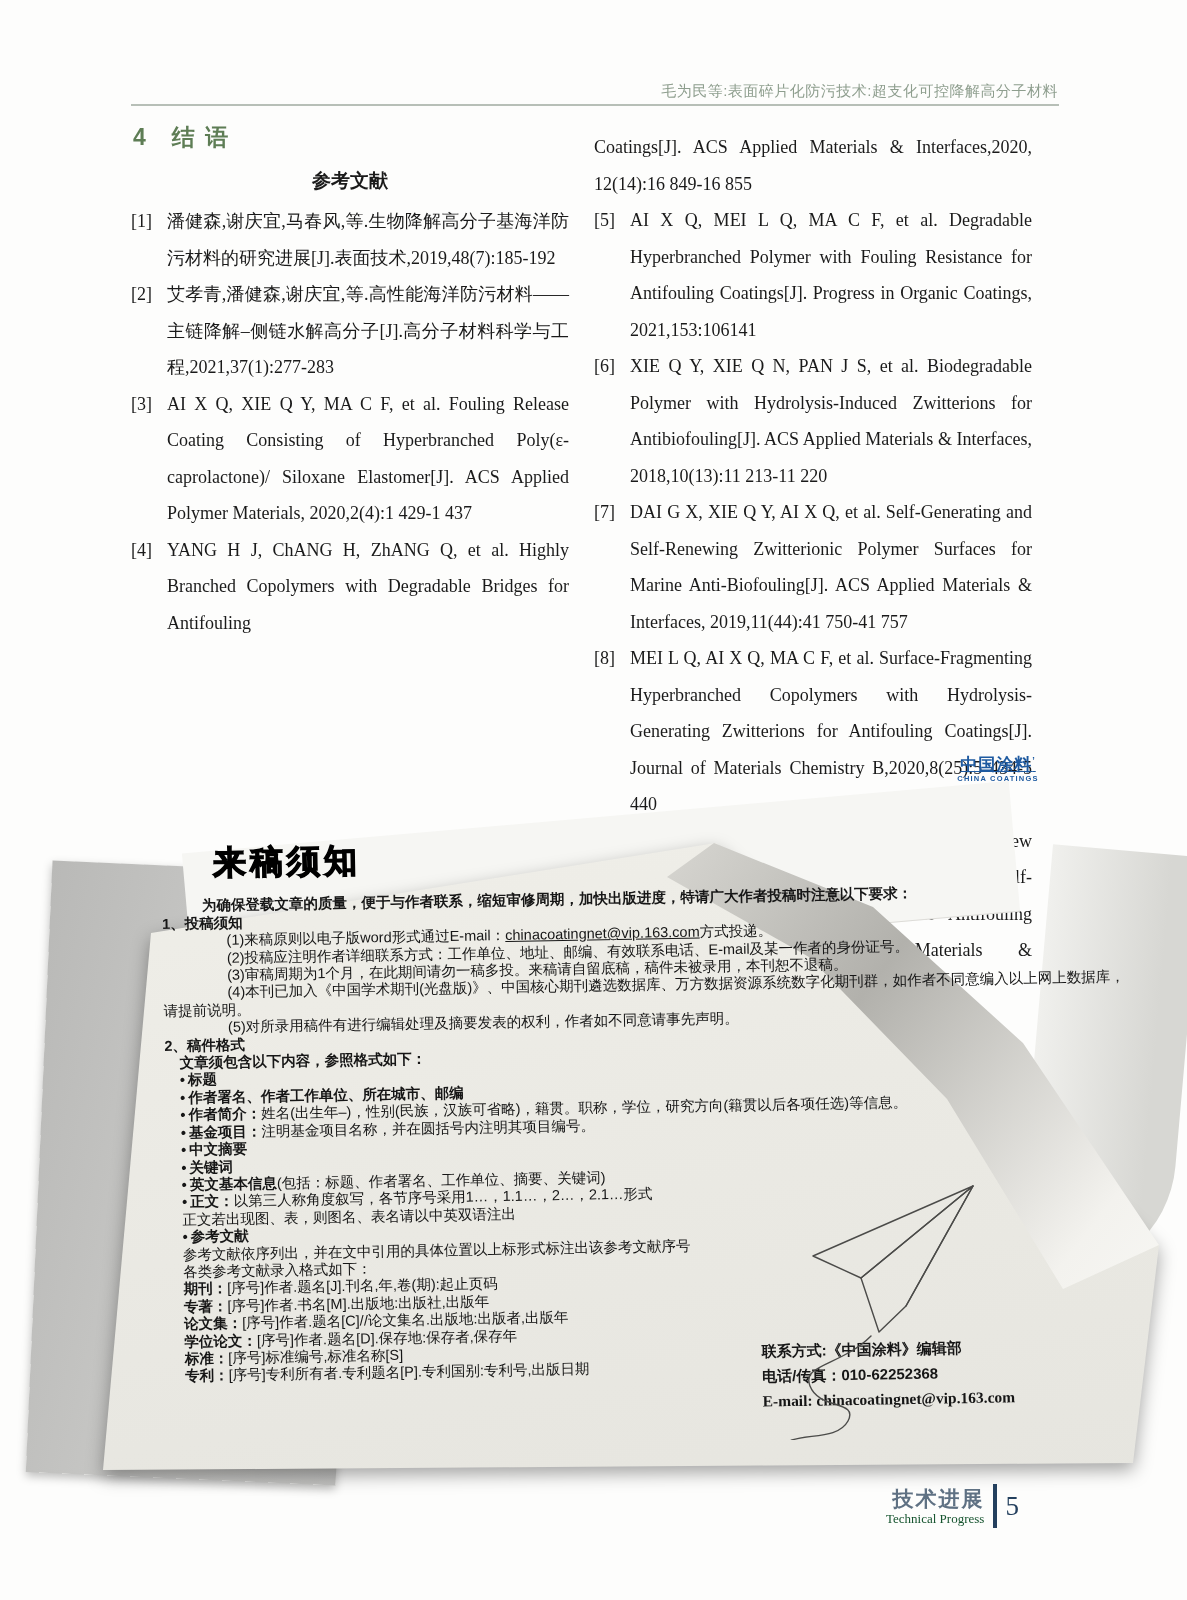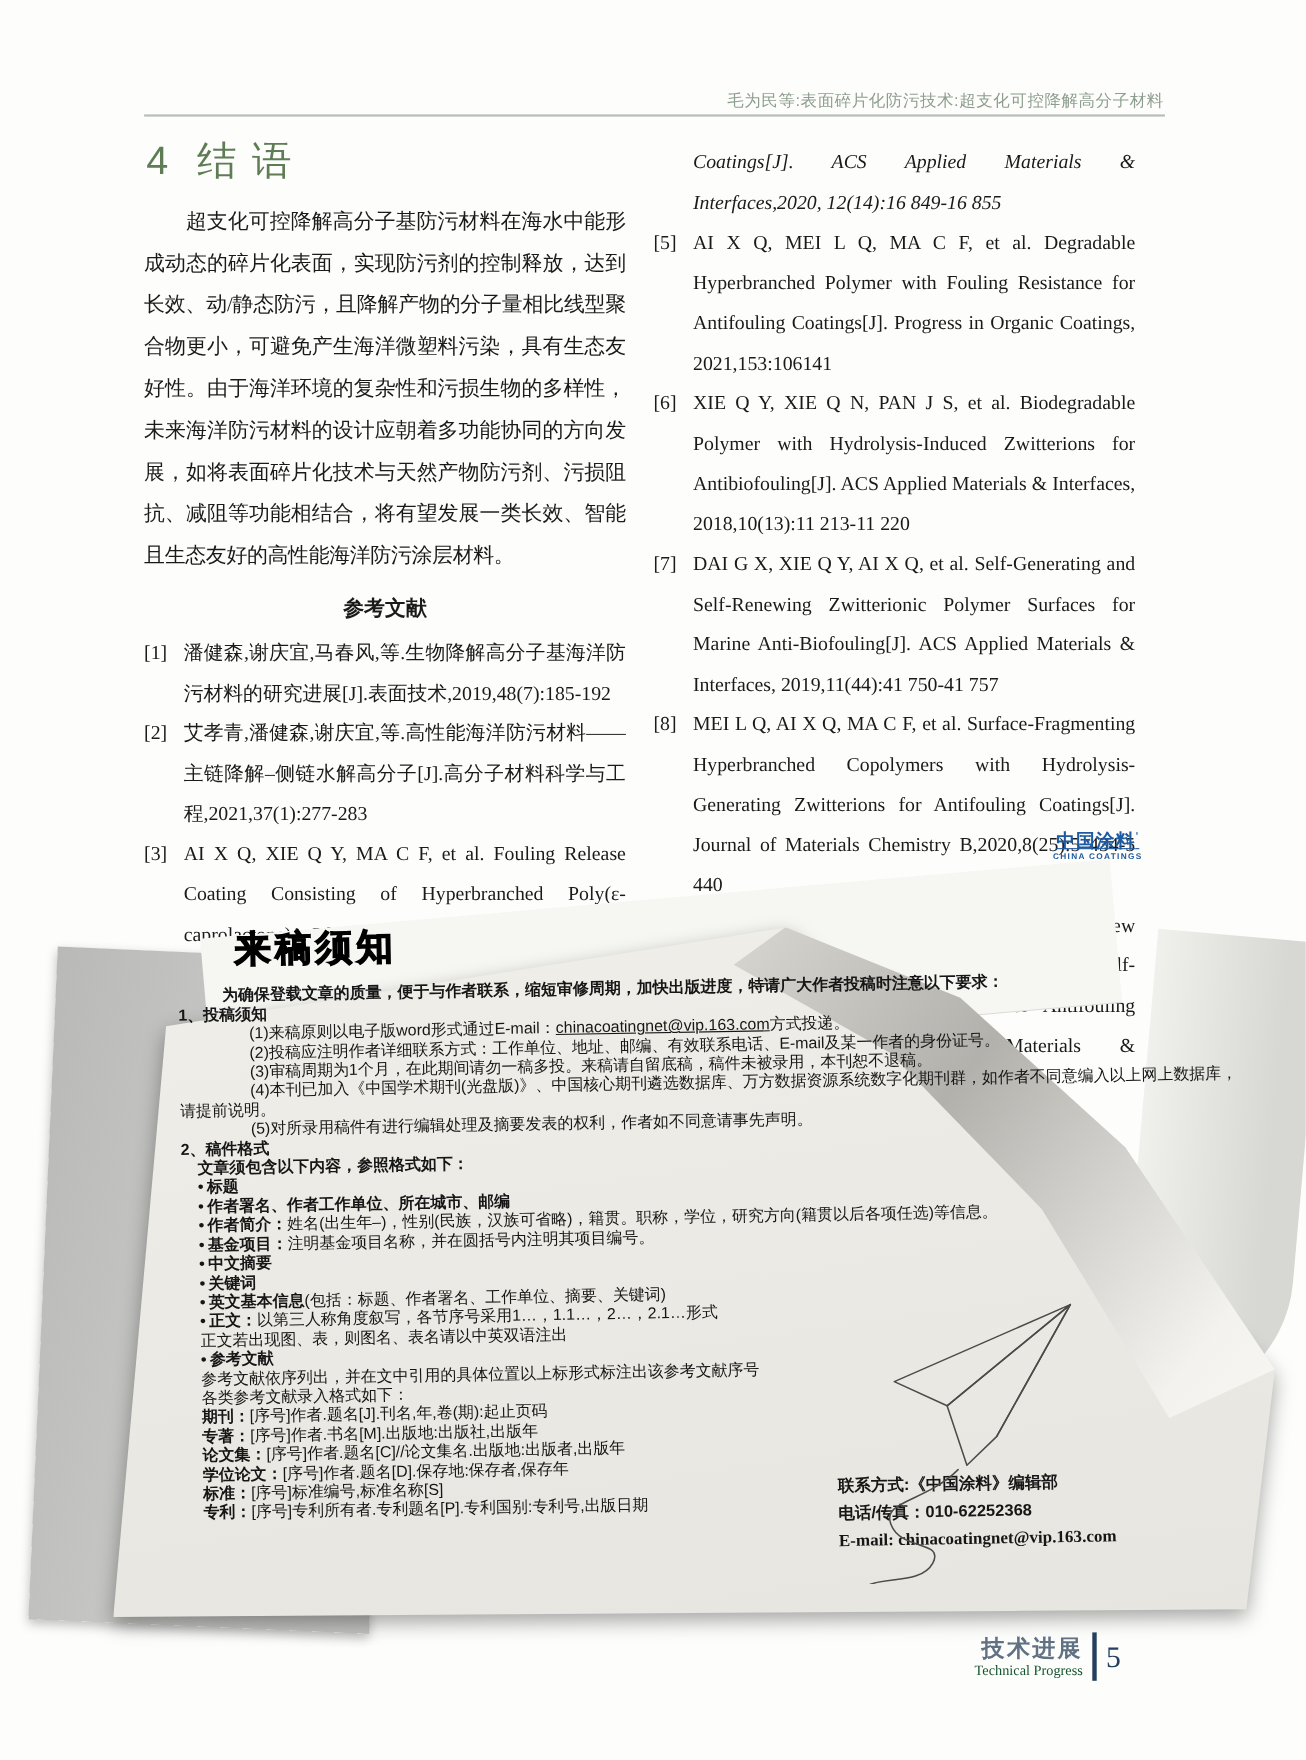--- a/index.html
+++ b/index.html
@@ -16,36 +16,36 @@
   }
   .head-rule{
     position:absolute;top:104px;left:131px;width:928px;height:2px;
     background:var(--rule,#b7bfb7);
   }
   
   .col{position:absolute;width:438px;top:118px;}
   .col-left{left:131px;}
   .col-right{left:594px;top:129px;}
   .sec-heading{
-    font-family:"Liberation Sans", sans-serif;font-weight:normal;
-    color:var(--accent-green,#5e7d55);font-size:36px;margin:4px 0 12px 2px;
+    font-family:"Liberation Sans", sans-serif;font-weight:bold;
+    color:var(--accent-green,#5e7d55);font-size:23px;margin:4px 0 12px 2px;
   }
   .sec-heading .no{margin-right:26px;}
   .sec-heading .ttl{letter-spacing:2px;}
   .para{
     font-size:19px;line-height:38px;text-align:justify;text-indent:2em;
     letter-spacing:-0.3px;margin:0;
   }
   .refs-heading{
     text-align:center;font-weight:bold;font-size:19px;margin:15px 0 9px;
   }
   .ref{display:flex;font-size:18px;line-height:36.5px;}
   .ref .num{flex:none;width:36px;}
   .ref .txt{flex:1;text-align:justify;}
-  .ref-cont{margin-left:36px;font-size:18px;line-height:36.5px;text-align:justify;font-style:italic;}
+  .ref-cont{font-size:18px;line-height:36.5px;text-align:justify;}
   
   .logo{
     position:absolute;top:751px;left:952px;width:92px;text-align:center;
     color:var(--logo-blue,#1e5aa0);font-family:"Liberation Sans", sans-serif;
   }
   .logo-cn{font-size:17px;font-weight:bold;letter-spacing:1px;line-height:18px;text-decoration:underline;}
   .logo-cn sup{font-size:9px;}
   .logo-en{font-size:7.5px;font-weight:bold;letter-spacing:1.2px;line-height:10px;}
   
   .stack{position:absolute;left:11px;top:815px;width:1187px;height:670px;}
@@ -120,21 +120,20 @@
 </head>
 <body>
 
 <div class="running-head">毛为民等:表面碎片化防污技术:超支化可控降解高分子材料</div>
 <div class="head-rule"></div>
 
 <div class="col col-left">
   <div class="sec-heading">
     <span class="no">4</span><span class="ttl">结  语</span>
   </div>
-  <p class="para">超支化可控降解高分子基防污材料在海水中能形成动态的碎片化表面，实现防污剂的控制释放，达到长效、动/静态防污，且降解产物的分子量相比线型聚合物更小，可避免产生海洋微塑料污染，具有生态友好性。由于海洋环境的复杂性和污损生物的多样性，未来海洋防污材料的设计应朝着多功能协同的方向发展，如将表面碎片化技术与天然产物防污剂、污损阻抗、减阻等功能相结合，将有望发展一类长效、智能且生态友好的高性能海洋防污涂层材料。</p>
   <div class="refs-heading">参考文献</div>
 
   <div class="ref">
     <span class="num">[1]</span>
     <span class="txt">潘健森,谢庆宜,马春风,等.生物降解高分子基海洋防污材料的研究进展[J].表面技术,2019,48(7):185-192</span>
   </div>
   <div class="ref">
     <span class="num">[2]</span>
     <span class="txt">艾孝青,潘健森,谢庆宜,等.高性能海洋防污材料——主链降解–侧链水解高分子[J].高分子材料科学与工程,2021,37(1):277-283</span>
   </div>

